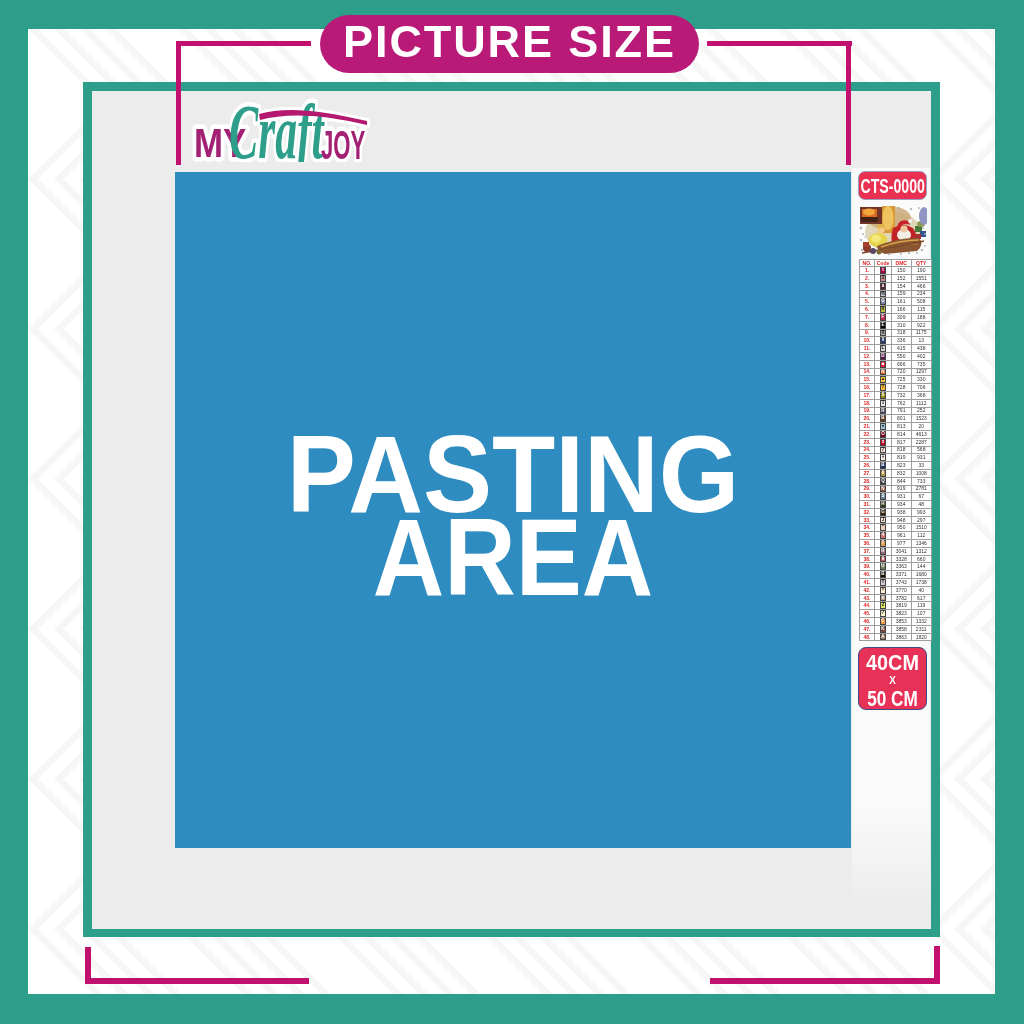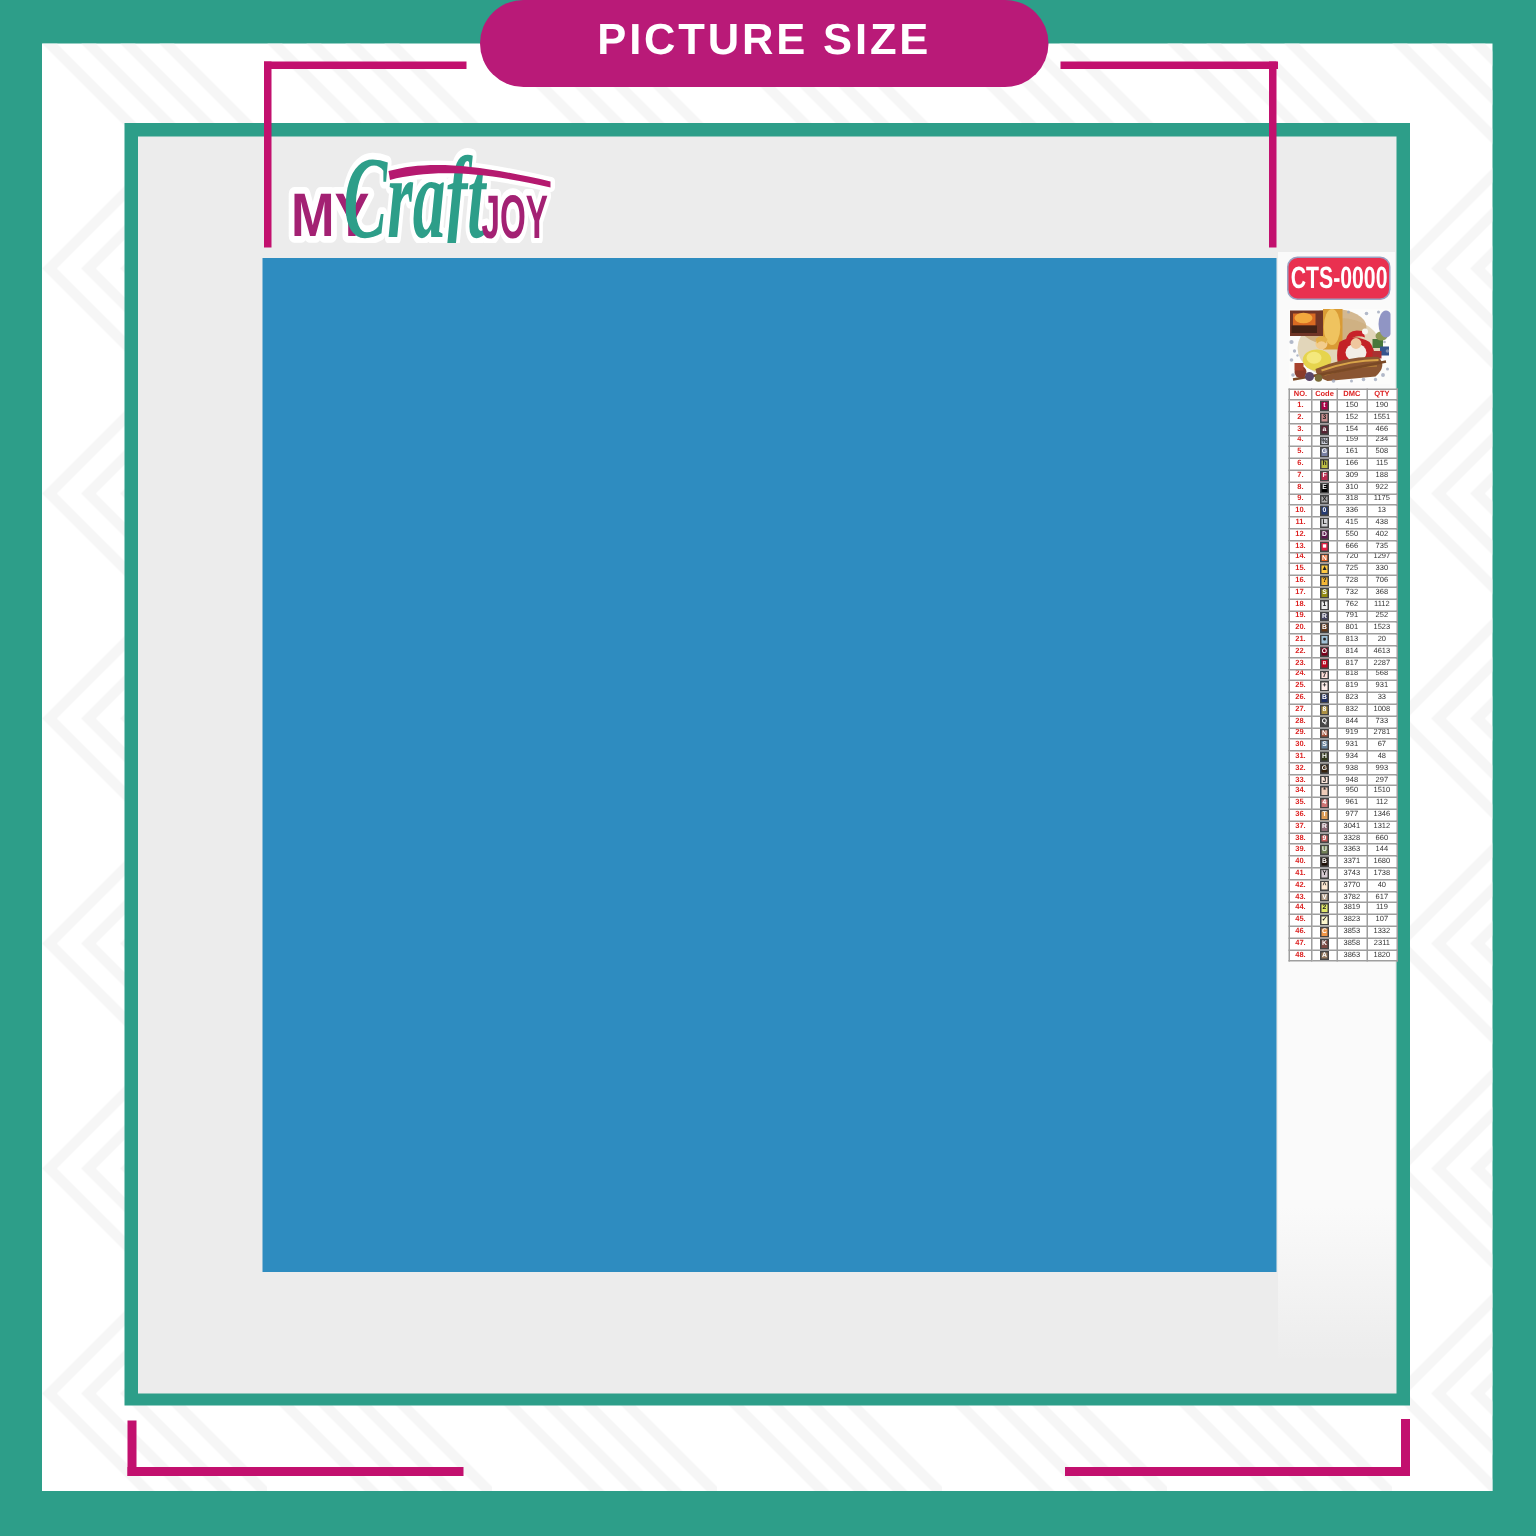--- a/index.html
+++ b/index.html
@@ -55,26 +55,31 @@
   <div class="abs mag" style="left:846px;top:41px;width:5px;height:124px;"></div>
 
   <div class="abs mag" style="left:85px;top:978px;width:224px;height:6px;"></div>
 
   <div class="abs mag" style="left:710px;top:978px;width:230px;height:6px;"></div>
 
   <div class="abs mag" style="left:85px;top:947px;width:6px;height:37px;"></div>
 
   <div class="abs mag" style="left:934px;top:946px;width:6px;height:38px;"></div>
 
-  <div class="abs pill" style="left:320px;top:0;width:379px;height:58px;
-    font-size:29px;letter-spacing:1.9px;padding-bottom:3.5px;box-sizing:border-box;">PICTURE&nbsp;SIZE</div>
+  <div class="abs pill" style="left:320px;top:15px;width:379px;height:58px;
+    font-size:45px;letter-spacing:1.9px;padding-bottom:3.5px;box-sizing:border-box;">PICTURE&nbsp;SIZE</div>
 
 
   <div class="abs" style="left:175px;top:172px;width:676px;height:676px;background:#2e8cc0;"></div>
 
+  <div class="abs" style="left:175px;top:433px;width:676px;text-align:center;color:#fff;
+    font-weight:bold;font-size:110px;line-height:82.5px;">
+    <div style="transform:scaleX(0.941);">PASTING</div>
+    <div style="transform:scaleX(0.900);">AREA</div>
+    </div>
 
   <svg class="abs" style="left:185px;top:95px;" width="200" height="67" viewBox="0 0 200 67">
     <g id="logow" fill="none" stroke="#ffffff" stroke-width="9" stroke-linejoin="round">
       <text transform="translate(9,62) scale(0.85,1)" font-size="41" font-weight="bold" font-family="Liberation Sans">MY</text>
       <text transform="translate(44,63) scale(0.56,1)" font-size="78" font-weight="bold" font-style="italic" font-family="Liberation Serif">Craft</text>
       <text transform="translate(136,63.5) scale(0.54,1)" font-size="41" font-weight="bold" font-family="Liberation Sans">JOY</text>
       <path d="M74,19 C100,12 130,14 182,26 L182,30 C135,19 102,18 75,25 Z" stroke-width="6"></path>
     </g>
     <g id="logof">
 
@@ -468,14 +473,21 @@
           <tr style="height:7.8px;">
             <td class="nc">48.</td>
             <td class="cc"><span class="chip" style="background:#977B5F;color:#fff">A</span></td>
             <td class="dc">3863</td>
             <td class="dc">1820</td>
           </tr>
         </tbody>
       </table>
   </div>
 
+  <div class="abs" style="left:858px;top:647px;width:69px;height:63px;background:#e73156;
+    border:1.5px solid #3d4a85;border-radius:8px;box-sizing:border-box;color:#fff;
+    font-weight:bold;text-align:center;line-height:1;">
+    <div style="font-size:22.3px;margin-top:3.5px;transform:scaleX(0.89);">40CM</div>
+    <div style="font-size:11px;margin-top:1.5px;transform:scaleX(0.9);">X</div>
+    <div style="font-size:22px;margin-top:1.5px;transform:scaleX(0.78);white-space:nowrap;">50 CM</div>
+  </div>
 
 </div>
 
 </body></html>

